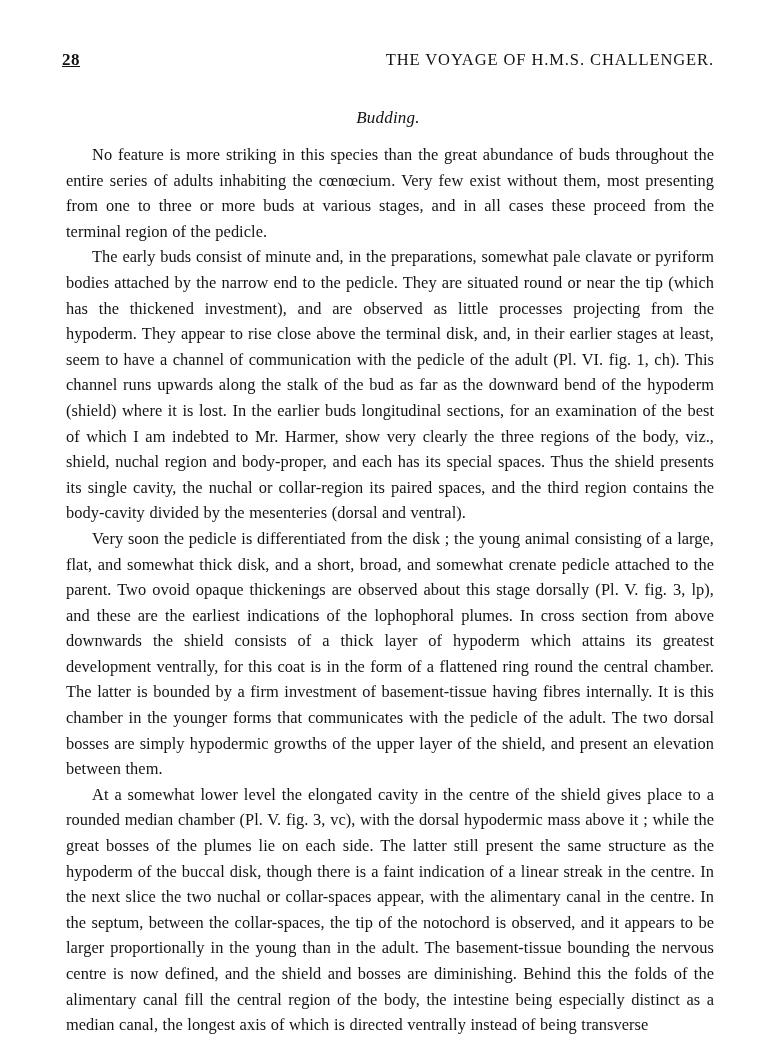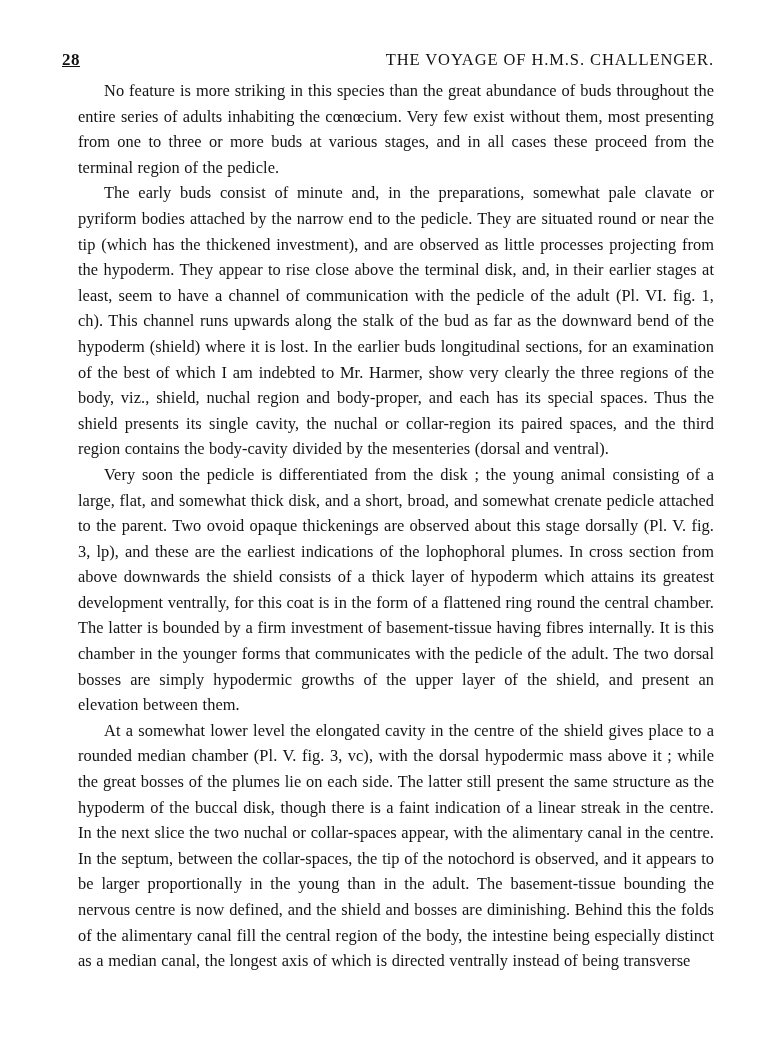--- a/index.html
+++ b/index.html
@@ -50,21 +50,21 @@
   .section-title {
     margin-top: 30px;
     margin-bottom: 14px;
     text-align: center;
     font-style: italic;
     font-size: 17px;
     color: #111;
     letter-spacing: 0.2px;
   }
   .body-text p {
-    margin: 0 0 0 16px;
+    margin: 0 0 0 4px;
     text-align: justify;
     text-justify: inter-word;
     font-size: 16.4px;
     line-height: 25.6px;
     text-indent: 26px;
     color: #131313;
     letter-spacing: 0.05px;
     word-spacing: 0.4px;
   }
   .body-text p + p {
@@ -85,20 +85,21 @@
 </head>
 <body>
 
 <div class="page">
 
   <div class="header-row">
     <div class="folio">28</div>
     <div class="running-head">THE VOYAGE OF H.M.S. CHALLENGER.</div>
   </div>
 
+  <div class="section-title">Budding.</div>
 
   <div class="body-text">
     <p>No feature is more striking in this species than the great abundance of buds throughout the entire series of adults inhabiting the cœnœcium.   Very few exist without them, most presenting from one to three or more buds at various stages, and in all cases these proceed from the terminal region of the pedicle.</p>
     <p>The early buds consist of minute and, in the preparations, somewhat pale clavate or pyriform bodies attached by the narrow end to the pedicle.   They are situated round or near the tip (which has the thickened investment), and are observed as little processes projecting from the hypoderm.   They appear to rise close above the terminal disk, and, in their earlier stages at least, seem to have a channel of communication with the pedicle of the adult (Pl. VI. fig. 1, ch).   This channel runs upwards along the stalk of the bud as far as the downward bend of the hypoderm (shield) where it is lost.   In the earlier buds longitudinal sections, for an examination of the best of which I am indebted to Mr. Harmer, show very clearly the three regions of the body, viz., shield, nuchal region and body-proper, and each has its special spaces.   Thus the shield presents its single cavity, the nuchal or collar-region its paired spaces, and the third region contains the body-cavity divided by the mesenteries (dorsal and ventral).</p>
     <p>Very soon the pedicle is differentiated from the disk ; the young animal consisting of a large, flat, and somewhat thick disk, and a short, broad, and somewhat crenate pedicle attached to the parent.   Two ovoid opaque thickenings are observed about this stage dorsally (Pl. V. fig. 3, lp), and these are the earliest indications of the lophophoral plumes.   In cross section from above downwards the shield consists of a thick layer of hypoderm which attains its greatest development ventrally, for this coat is in the form of a flattened ring round the central chamber.   The latter is bounded by a firm investment of basement-tissue having fibres internally.   It is this chamber in the younger forms that communicates with the pedicle of the adult.   The two dorsal bosses are simply hypodermic growths of the upper layer of the shield, and present an elevation between them.</p>
     <p>At a somewhat lower level the elongated cavity in the centre of the shield gives place to a rounded median chamber (Pl. V. fig. 3, vc), with the dorsal hypodermic mass above it ; while the great bosses of the plumes lie on each side.   The latter still present the same structure as the hypoderm of the buccal disk, though there is a faint indication of a linear streak in the centre.   In the next slice the two nuchal or collar-spaces appear, with the alimentary canal in the centre.   In the septum, between the collar-spaces, the tip of the notochord is observed, and it appears to be larger proportionally in the young than in the adult.   The basement-tissue bounding the nervous centre is now defined, and the shield and bosses are diminishing.   Behind this the folds of the alimentary canal fill the central region of the body, the intestine being especially distinct as a median canal, the longest axis of which is directed ventrally instead of being transverse</p>
   </div>
 
 </div>
 

